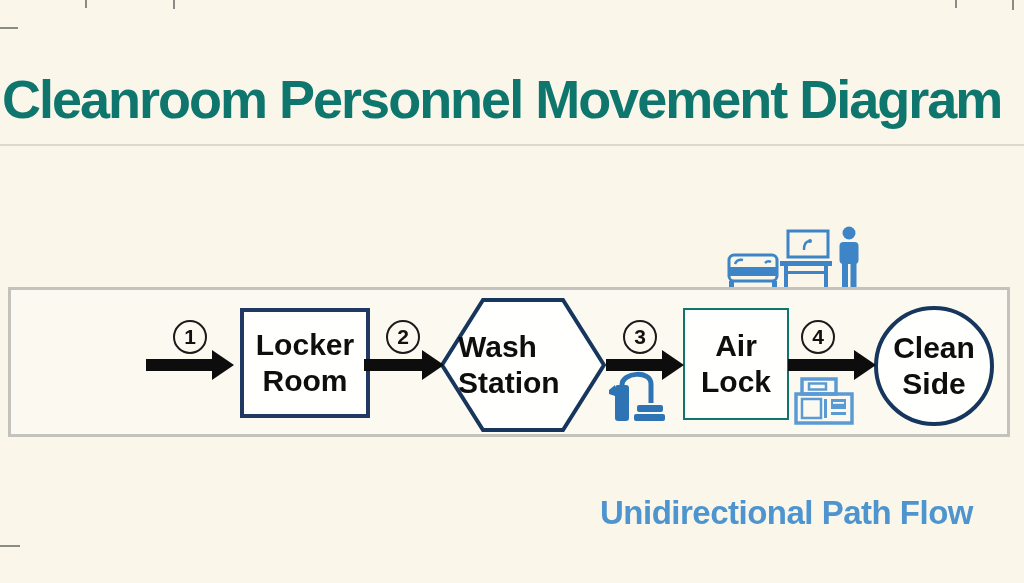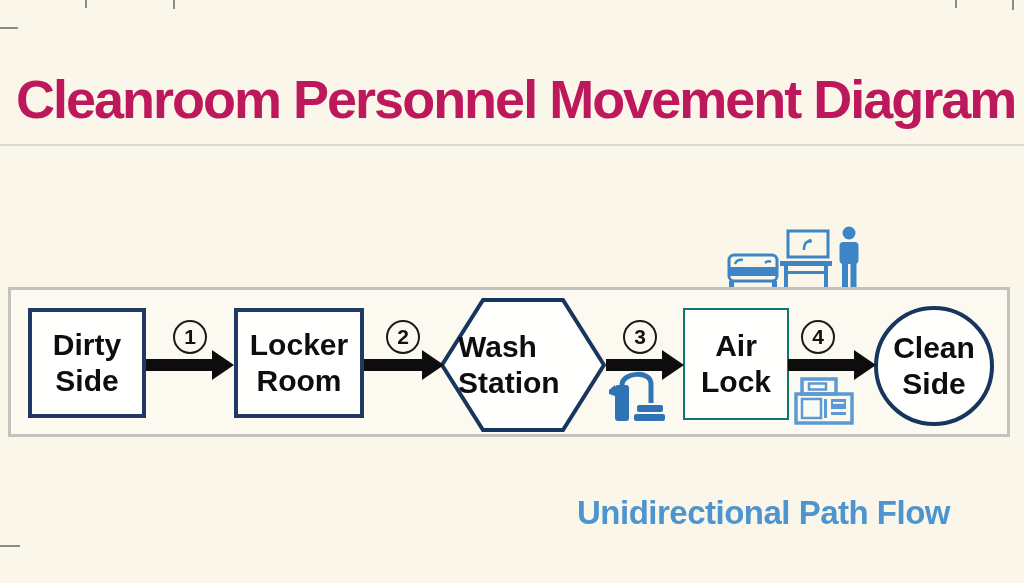--- a/index.html
+++ b/index.html
@@ -3,23 +3,23 @@
 <meta charset="utf-8">
 <style>
   html,body { margin:0; padding:0; }
   .stage {
     position:relative; width:1024px; height:583px;
     background:#FAF7EA; overflow:hidden;
     font-family:"Liberation Sans", sans-serif;
   }
   .mark { position:absolute; background:#8B8B87; }
   .title {
-    position:absolute; left:16px; top:72px;
+    position:absolute; left:2px; top:72px;
     font-size:54px; line-height:1; font-weight:bold;
-    color:#be185d; letter-spacing:-2px; white-space:nowrap;
+    color:#0f766e; letter-spacing:-2px; white-space:nowrap;
   }
   .divider { position:absolute; left:0; top:144px; width:1024px; height:2px; background:#DCD9CF; }
   .flow-box {
     position:absolute; left:8px; top:287px; width:1002px; height:150px;
     border:3px solid #C3C2BD; background:#FCFAF0; box-sizing:border-box;
   }
   .node {
     position:absolute; box-sizing:border-box;
     display:flex; align-items:center; justify-content:center; text-align:center;
     font-weight:bold; color:#0E0E0E; font-size:30px; line-height:1.2;
@@ -42,21 +42,21 @@
     border-left:22px solid #0D0D0D;
   }
   .step {
     position:absolute; width:30px; height:30px; box-sizing:content-box;
     border:2px solid #1A1A1A; border-radius:50%;
     display:flex; align-items:center; justify-content:center;
     font-size:21px; font-weight:bold; color:#111; top:320px;
   }
   .icon { position:absolute; }
   .caption {
-    position:absolute; left:577px; top:494px;
+    position:absolute; left:600px; top:494px;
     font-size:33px; font-weight:bold; color:#4E94CE; letter-spacing:-0.5px;
     white-space:nowrap;
   }
 </style>
 </head>
 <body>
 
 <div class="stage">
 
   <div class="mark" style="left:85px;top:0;width:2px;height:8px"></div>
@@ -90,25 +90,22 @@
 
   <svg class="icon" style="left:836px;top:226px" width="26" height="62" viewBox="0 0 26 62">
     <circle cx="13" cy="7" r="6.5" fill="#3D85C6"></circle>
     <rect x="3.5" y="16" width="19" height="22" rx="4" fill="#3D85C6"></rect>
     <rect x="6" y="36" width="6" height="25" fill="#3D85C6"></rect>
     <rect x="14.5" y="36" width="6" height="25" fill="#3D85C6"></rect>
   </svg>
 
   <div class="flow-box"></div>
 
-  <div class="node rect-dark" style="left:28px;top:308px;width:118px;height:110px">
-    <span>Dirty Side</span>
-  </div>
 
-  <div class="node rect-dark" style="left:234px;top:308px;width:130px;height:110px">
+  <div class="node rect-dark" style="left:240px;top:308px;width:130px;height:110px">
     <span>Locker Room</span>
   </div>
 
   <div class="hex-wrap">
     <svg width="166" height="136" viewBox="0 0 166 136">
       <polygon points="2,68 43,3 123,3 164,68 123,133 43,133" fill="#FFFFFE" stroke="#17365D" stroke-width="4"></polygon>
     </svg>
     <div class="hex-label">Wash Station</div>
   </div>
 

